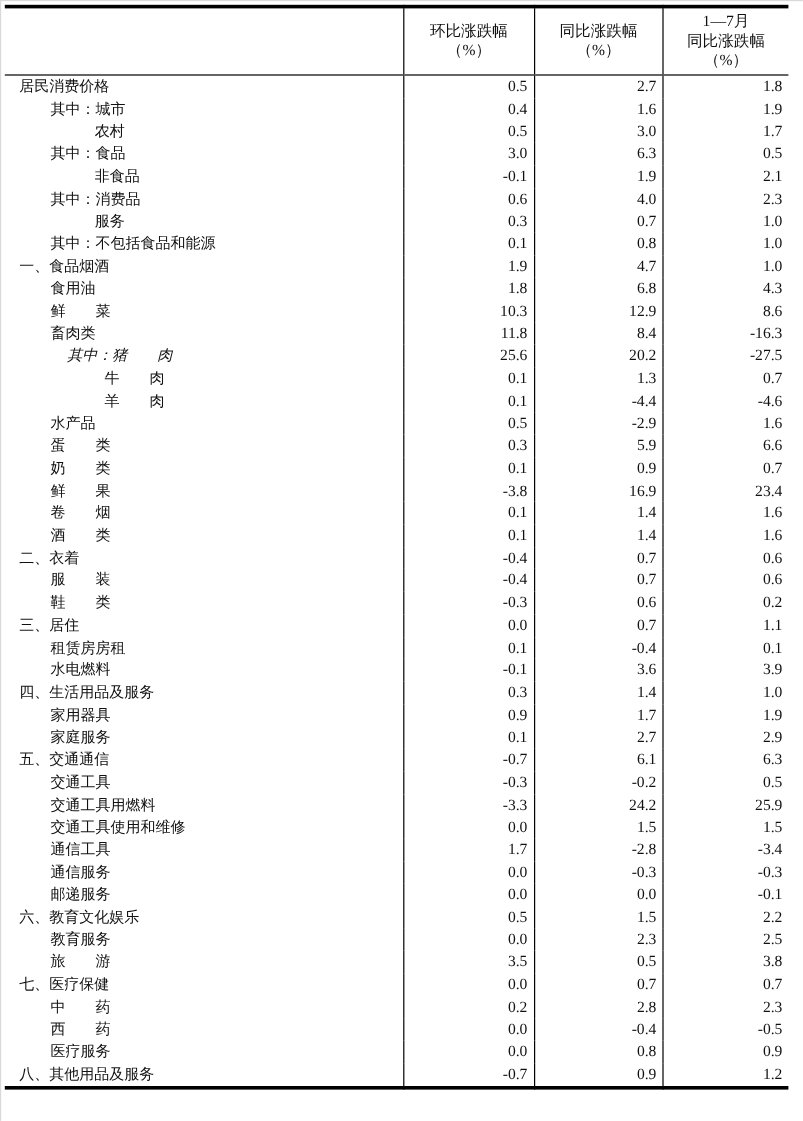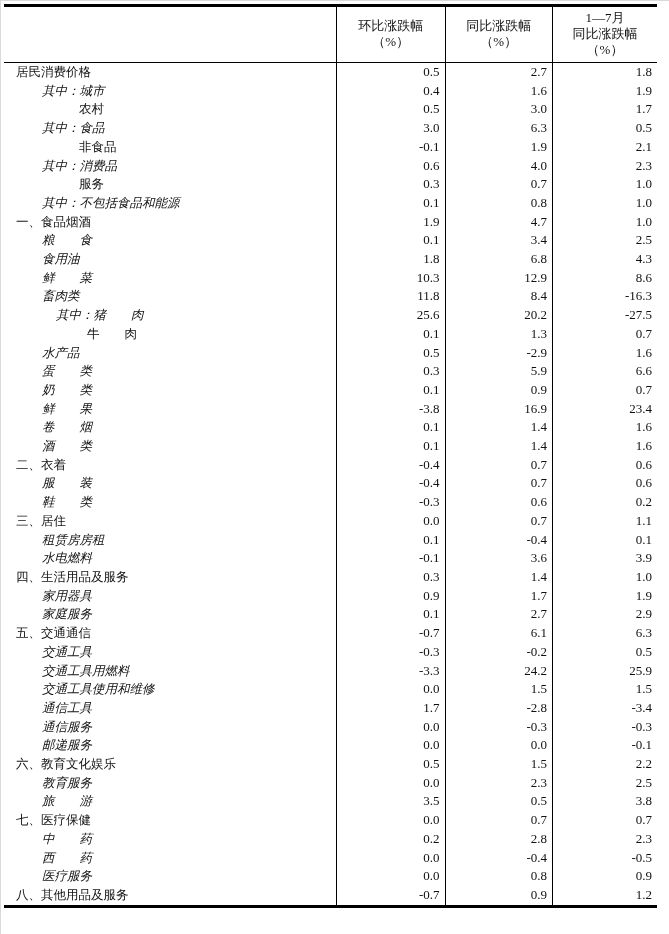--- a/index.html
+++ b/index.html
@@ -40,21 +40,21 @@
     height:18.7px;
     padding:0;
     font-size:12.5px;
     line-height:18.7px;
     white-space:nowrap;
     overflow:hidden;
   }
   td.label{text-align:left;}
   td.num{text-align:right;padding-right:5px;font-size:13px;}
   .ind-0{padding-left:12px;}
-  .ind-1{padding-left:38px;font-style:italic;}
+  .ind-1{padding-left:38px;}
   .ind-2{padding-left:75px;}
   .ind-3{padding-left:52px;font-style:italic;}
   .ind-4{padding-left:83px;}
 </style>
 </head>
 <body>
 
 <div class="page">
   <table class="cpi">
     <colgroup>
@@ -129,26 +129,20 @@
           <td class="num">0.8</td>
           <td class="num">1.0</td>
         </tr>
         <tr>
           <td class="label ind-0">一、食品烟酒</td>
           <td class="num">1.9</td>
           <td class="num">4.7</td>
           <td class="num">1.0</td>
         </tr>
         <tr>
-          <td class="label ind-1">粮　　食</td>
-          <td class="num">0.1</td>
-          <td class="num">3.4</td>
-          <td class="num">2.5</td>
-        </tr>
-        <tr>
           <td class="label ind-1">食用油</td>
           <td class="num">1.8</td>
           <td class="num">6.8</td>
           <td class="num">4.3</td>
         </tr>
         <tr>
           <td class="label ind-1">鲜　　菜</td>
           <td class="num">10.3</td>
           <td class="num">12.9</td>
           <td class="num">8.6</td>
@@ -163,20 +157,26 @@
           <td class="label ind-3">其中：猪　　肉</td>
           <td class="num">25.6</td>
           <td class="num">20.2</td>
           <td class="num">-27.5</td>
         </tr>
         <tr>
           <td class="label ind-4">牛　　肉</td>
           <td class="num">0.1</td>
           <td class="num">1.3</td>
           <td class="num">0.7</td>
+        </tr>
+        <tr>
+          <td class="label ind-4">羊　　肉</td>
+          <td class="num">0.1</td>
+          <td class="num">-4.4</td>
+          <td class="num">-4.6</td>
         </tr>
         <tr>
           <td class="label ind-1">水产品</td>
           <td class="num">0.5</td>
           <td class="num">-2.9</td>
           <td class="num">1.6</td>
         </tr>
         <tr>
           <td class="label ind-1">蛋　　类</td>
           <td class="num">0.3</td>

